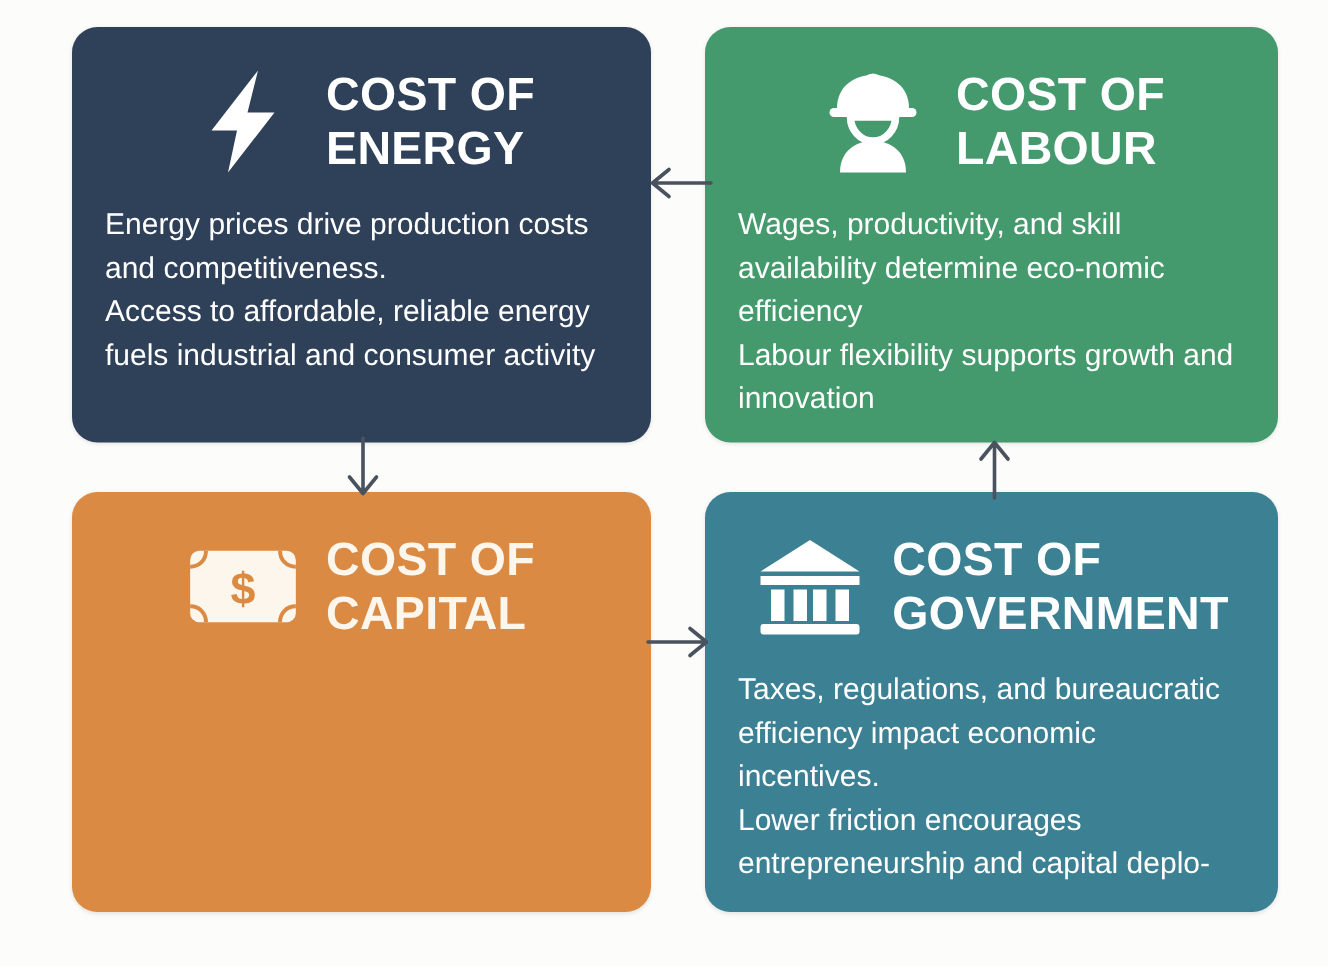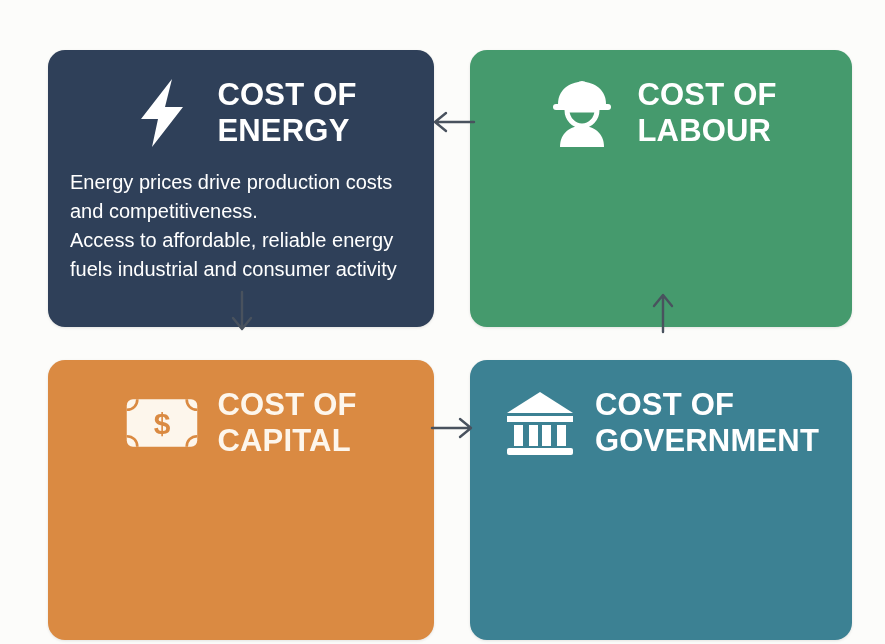--- a/index.html
+++ b/index.html
@@ -20,21 +20,20 @@
     height: 644px;
   }
 
   .card {
     position: absolute;
     border-radius: 17px;
     box-sizing: border-box;
     padding: 0;
     overflow: hidden;
     box-shadow: 0 1px 3px rgba(0,0,0,0.10);
-    margin-top: 32px;
   }
 
   .card-energy    { left: 48px;  top: 18px;  width: 386px; height: 277px; background: #2f4059; }
   .card-labour    { left: 470px; top: 18px;  width: 382px; height: 277px; background: #459a6d; }
   .card-capital   { left: 48px;  top: 328px; width: 386px; height: 280px; background: #da8a42; }
   .card-government{ left: 470px; top: 328px; width: 382px; height: 280px; background: #3c8193; }
 
   .card-head {
     display: flex;
     align-items: center;
@@ -122,20 +121,22 @@
             <path d="M13 27 C13 13 24 5 37 5 C50 5 61 13 61 27 Z"></path>
             <rect x="8" y="27" width="58" height="6" rx="3"></rect>
             <path d="M22 33 A15 16 0 0 0 52 33 Z" fill="none" stroke="#ffffff" stroke-width="5"></path>
             <path d="M15 70 C15 56 25 49 37 49 C49 49 59 56 59 70 Z"></path>
           </g>
         </svg>
       </span>
       <span class="card-title">COST OF
 LABOUR</span>
     </div>
+    <div class="card-body">Wages, productivity, and skill availability determine eco-nomic efficiency
+Labour flexibility supports growth and innovation</div>
   </div>
 
   <div class="card card-capital">
     <div class="card-head">
       <span class="card-icon">
         <svg width="84" height="58" viewBox="0 0 84 58" aria-hidden="true">
           <rect x="2" y="2" width="80" height="54" rx="7" fill="#fdf6ec"></rect>
           <path d="M2 14 C9 14 14 9 14 2 M82 14 C75 14 70 9 70 2 M2 44 C9 44 14 49 14 56 M82 44 C75 44 70 49 70 56" fill="none" stroke="#da8a42" stroke-width="3"></path>
           <text x="42" y="42" font-family="Liberation Sans, sans-serif" font-size="34" font-weight="bold" fill="#da8a42" text-anchor="middle">$</text>
         </svg>
@@ -156,20 +157,22 @@
             <rect x="26" y="36" width="9" height="21"></rect>
             <rect x="39" y="36" width="9" height="21"></rect>
             <rect x="54" y="36" width="9" height="21"></rect>
             <rect x="4" y="59" width="66" height="7" rx="2"></rect>
           </g>
         </svg>
       </span>
       <span class="card-title">COST OF
 GOVERNMENT</span>
     </div>
+    <div class="card-body">Taxes, regulations, and bureaucratic efficiency impact economic incentives.
+Lower friction encourages entrepreneurship and capital deplo-</div>
   </div>
 
   <div class="arrow arrow-top">
     <svg width="46" height="36" viewBox="0 0 46 36" aria-hidden="true">
       <path d="M44 18 L6 18 M16 9 L5 18 L16 27" fill="none" stroke="#49525e" stroke-width="2.4" stroke-linecap="round" stroke-linejoin="round"></path>
     </svg>
   </div>
 
   <div class="arrow arrow-left">
     <svg width="36" height="40" viewBox="0 0 36 40" aria-hidden="true">

